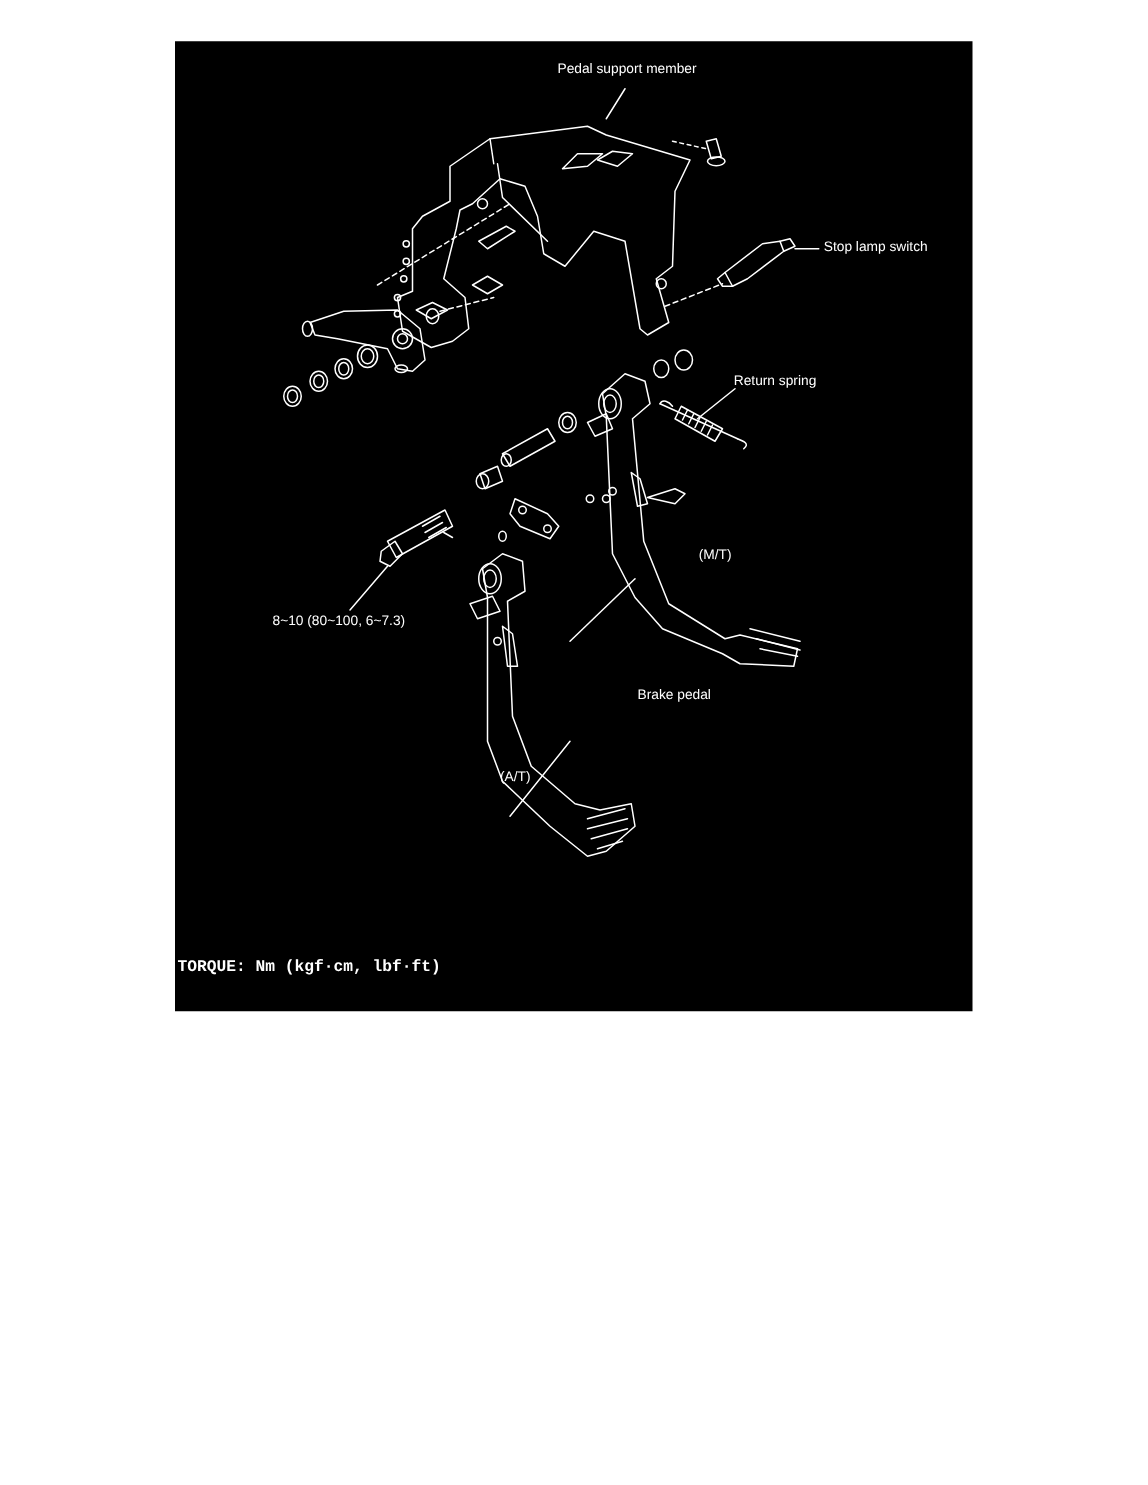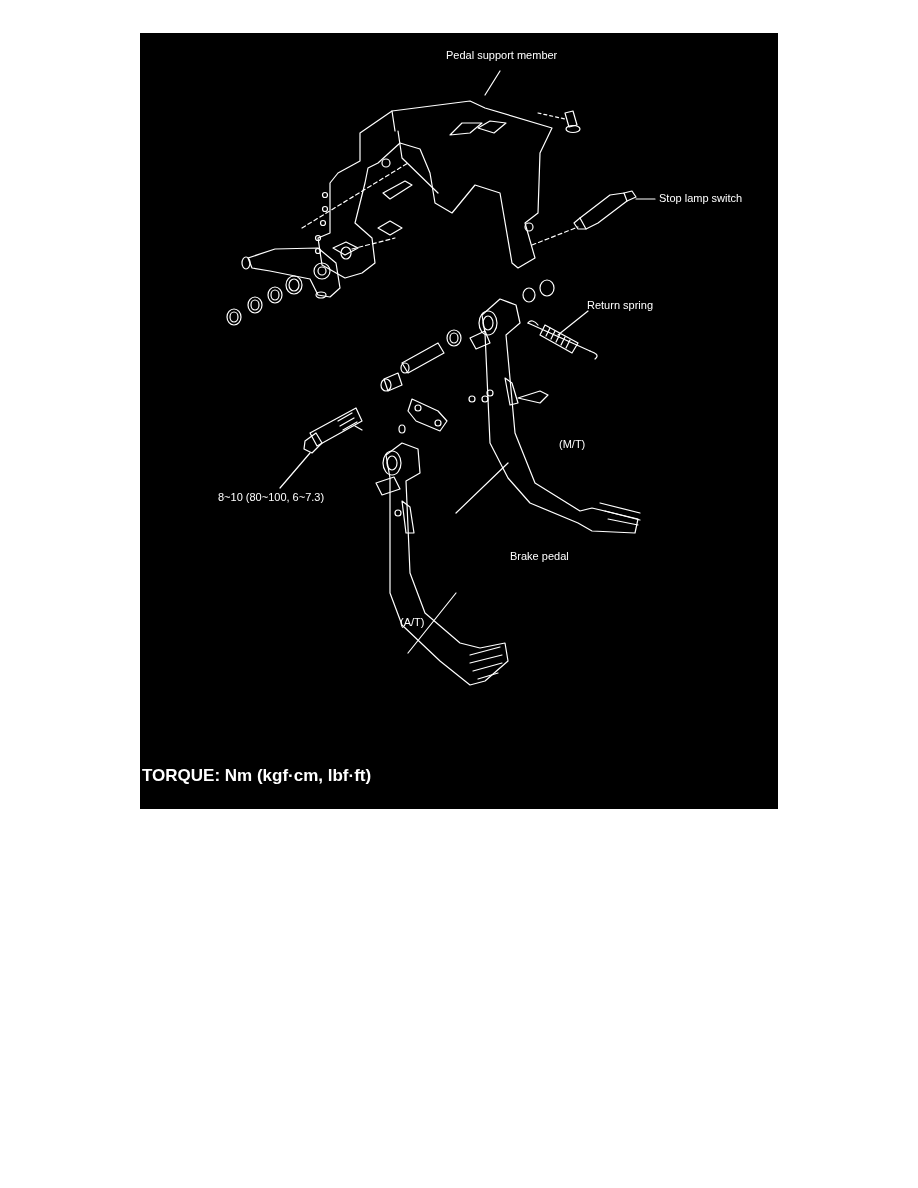--- a/index.html
+++ b/index.html
@@ -9,21 +9,21 @@
       background: #000000; overflow: hidden;
     }
     .figure svg { position: absolute; left: 0; top: 0; }
     .label {
       position: absolute; color: #ffffff; font-family: "Liberation Sans", sans-serif;
       font-size: 11px; white-space: nowrap; line-height: 1;
     }
     .label.bold { font-weight: normal; }
     .torque {
       position: absolute; left: 2px; top: 733px; color: #ffffff;
-      font-family: Liberation Sans, sans-serif; font-weight: bold; font-size: 17px; white-space: nowrap;
+      font-family: Liberation Mono, monospace; font-weight: bold; font-size: 13px; white-space: nowrap;
     }
   </style>
 </head>
 <body>
 
 <div class="figure">
   <svg width="638" height="758" viewBox="0 0 638 758" fill="none" stroke="#ffffff" stroke-width="1.2" stroke-linejoin="round" stroke-linecap="round">
 
     <g>
       <path d="M220 100 L252 78 L330 68 L345 75 L412 95 L400 120 L398 180 L385 190 L395 225 L378 235 L372 230 L360 160 L335 152 L312 180 L295 170 L290 140 L280 116 L260 110 L238 130 L228 135 L225 150 L215 190 L232 205 L235 230 L222 240 L205 245 L182 232 L178 205 L190 200 L190 150 L198 140 L220 128 Z"></path>

